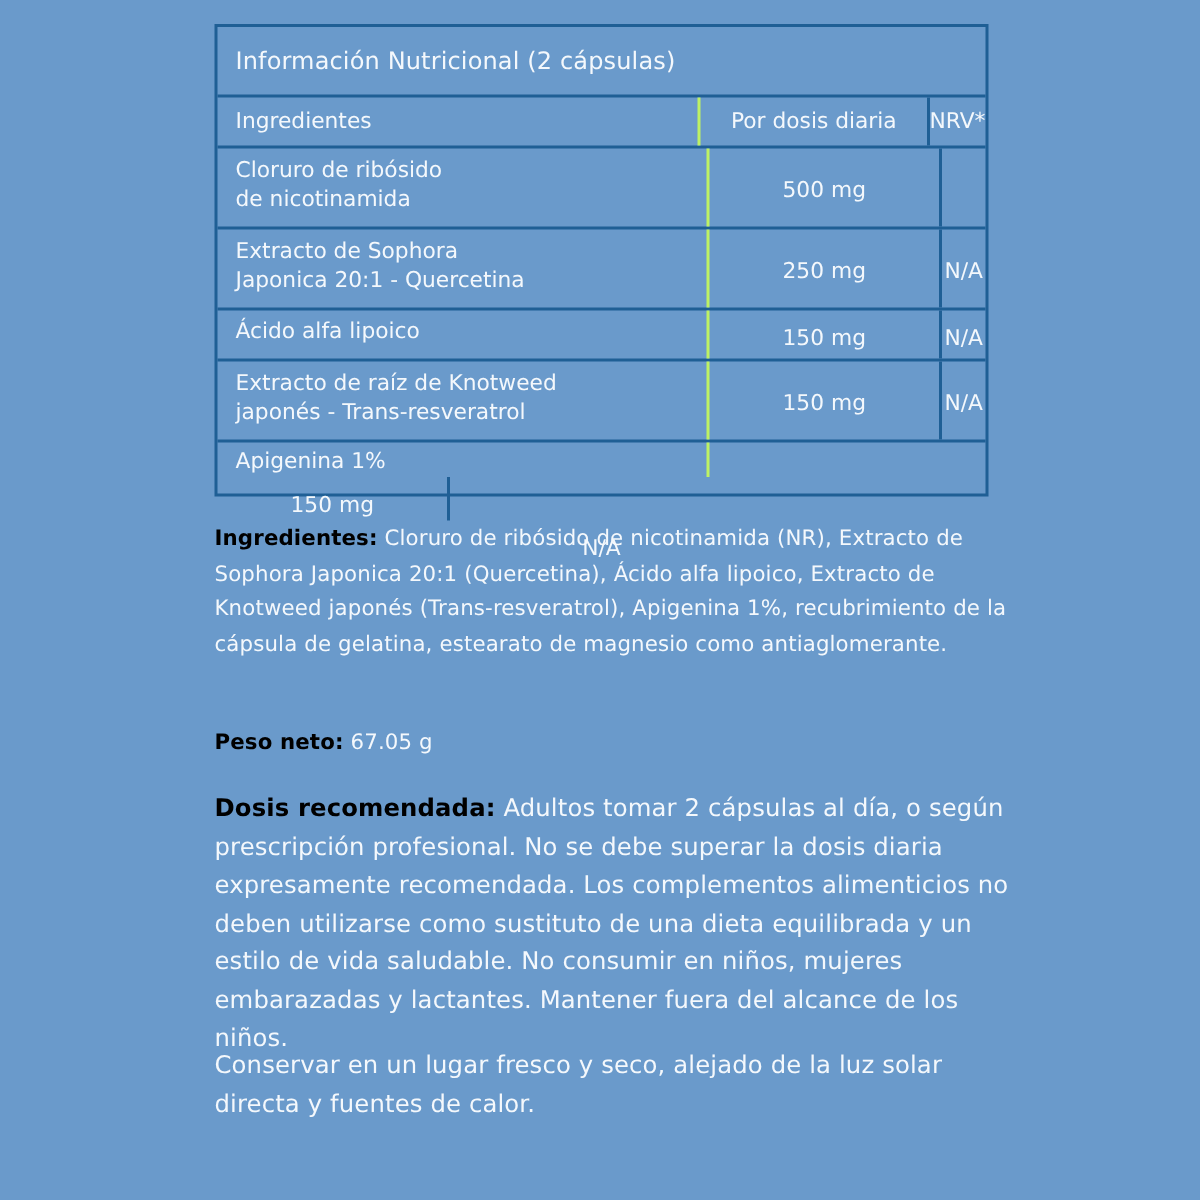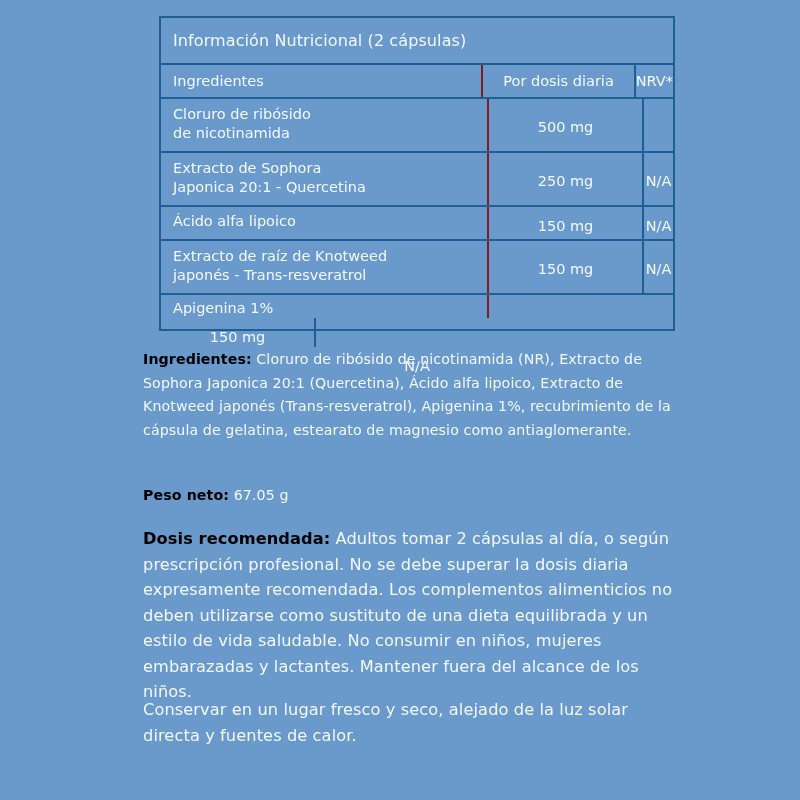--- a/index.html
+++ b/index.html
@@ -10,21 +10,21 @@
     width: 800px;
     height: 800px;
     background: #6a9acb;
     position: relative;
     overflow: hidden;
     font-family: "DejaVu Sans", sans-serif;
     color: #f4f8fc;
   }
   .nutri-table {
     position: absolute;
-    left: 159px;
+    left: 143px;
     top: 16px;
     width: 516px;
     border: 2px solid #1f5f95;
     box-sizing: border-box;
   }
   .title-row {
     height: 47px;
     border-bottom: 2px solid #1f5f95;
     box-sizing: border-box;
     padding-left: 12px;
@@ -45,21 +45,21 @@
   .cell {
     box-sizing: border-box;
     font-size: 14.5px;
     line-height: 19px;
     display: flex;
     align-items: center;
   }
   .c-name {
     width: 328px;
     padding-left: 12px;
-    border-right: 2px solid #7f1d1d;
+    border-right: 2px solid #bef264;
     white-space: pre-line;
   }
   .c-dose {
     width: 155px;
     justify-content: center;
     border-right: 2px solid #1f5f95;
   }
   .c-nrv {
     flex: 1;
     justify-content: center;

